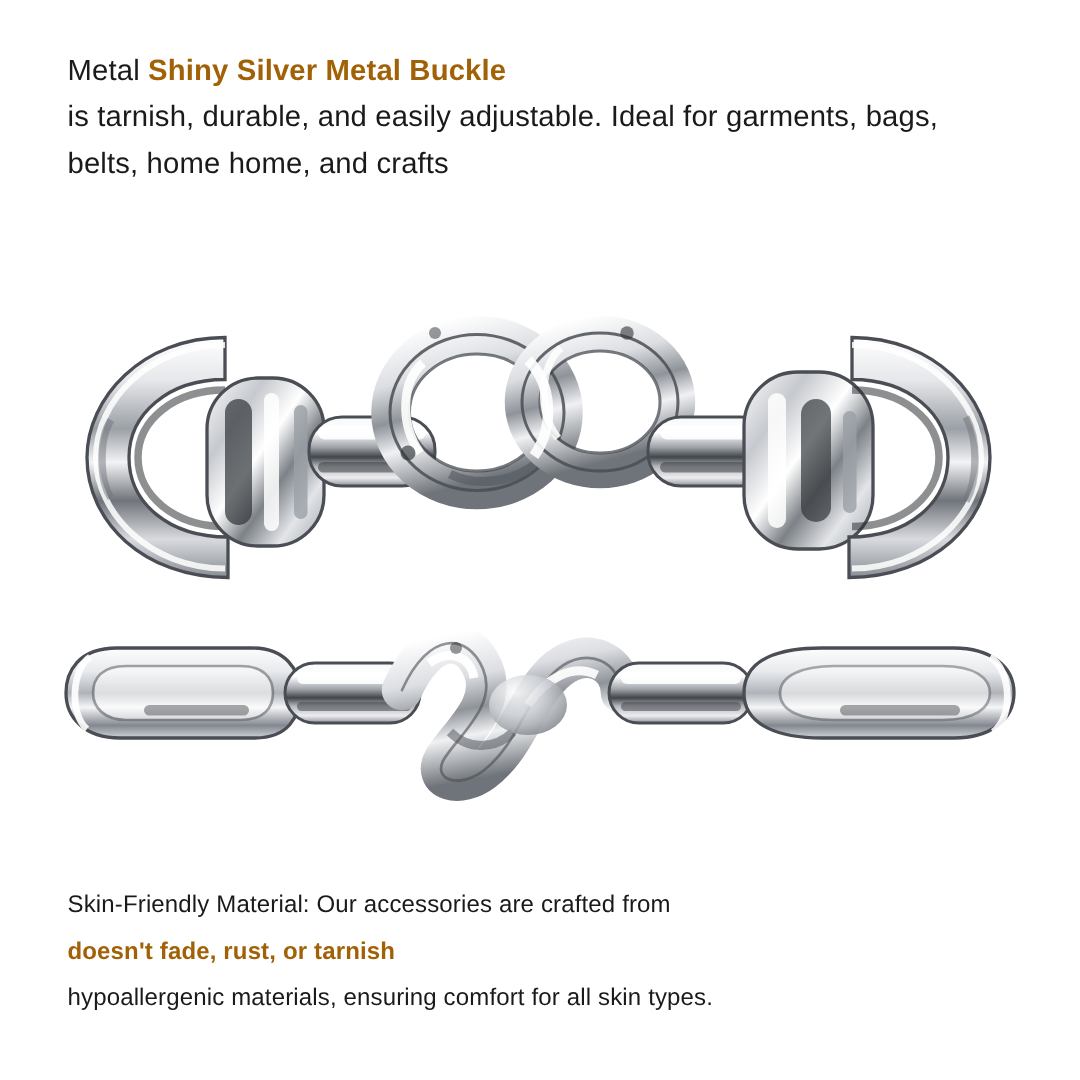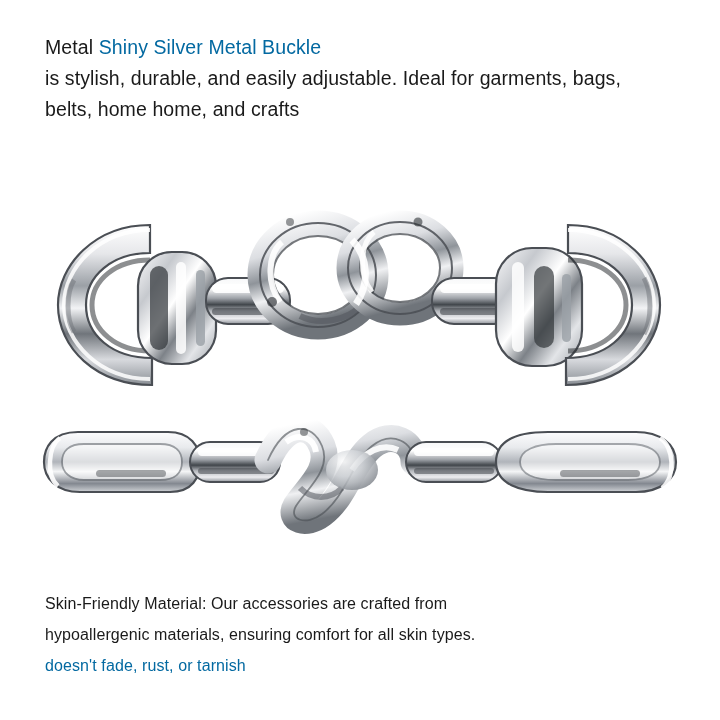--- a/index.html
+++ b/index.html
@@ -34,21 +34,22 @@
   .bottom-text {
     position: absolute;
     left: 45px;
     top: 588px;
     width: 640px;
     font-size: 16px;
     line-height: 31px;
     letter-spacing: 0.1px;
   }
   .accent {
-    color: #0369a1;
+    color: #a16207;
+    font-weight: bold;
   }
   .line { display: block; white-space: nowrap; }
 
   
   .product-area {
     position: absolute;
     left: 0;
     top: 170px;
     width: 720px;
     height: 400px;
@@ -56,21 +57,21 @@
 
   svg.buckle { display: block; }
 </style>
 </head>
 <body>
 
 <div class="page">
 
   <div class="top-text">
     <span class="line"><span>Metal </span><span class="accent">Shiny Silver Metal Buckle</span></span>
-    <span class="line">is stylish, durable, and easily adjustable. Ideal for garments, bags,</span>
+    <span class="line">is tarnish, durable, and easily adjustable. Ideal for garments, bags,</span>
     <span class="line">belts, home home, and crafts</span>
   </div>
 
   <div class="product-area">
 
     <svg class="buckle" width="720" height="400" viewBox="0 0 720 400">
       <defs>
         <linearGradient id="ringGrad" x1="0" y1="0" x2="0" y2="1">
           <stop offset="0%" stop-color="#ffffff"></stop>
           <stop offset="18%" stop-color="#e6e7ea"></stop>
@@ -253,17 +254,17 @@
           <path d="M556 274 C 536 274, 520 280, 520 292 C 520 304, 534 310, 556 310 L 628 310 C 650 310, 660 302, 660 292 C 660 282, 650 274, 628 274 Z" fill="#ffffff" opacity="0.5" stroke="#5b6066" stroke-width="1.8"></path>
           <path d="M660 268 C 674 276, 676 308, 662 318" fill="none" stroke="#ffffff" stroke-width="4.5" opacity="0.9"></path>
           <rect x="560" y="300" width="80" height="7" rx="3.5" fill="#3a3e43" opacity="0.45"></rect>
         </g>
       </g>
     </svg>
   </div>
 
   <div class="bottom-text">
     <span class="line">Skin-Friendly Material: Our accessories are crafted from</span>
+    <span class="line accent">doesn't fade, rust, or tarnish</span>
     <span class="line">hypoallergenic materials, ensuring comfort for all skin types.</span>
-    <span class="line accent">doesn't fade, rust, or tarnish</span>
   </div>
 
 </div>
 
 </body></html>

